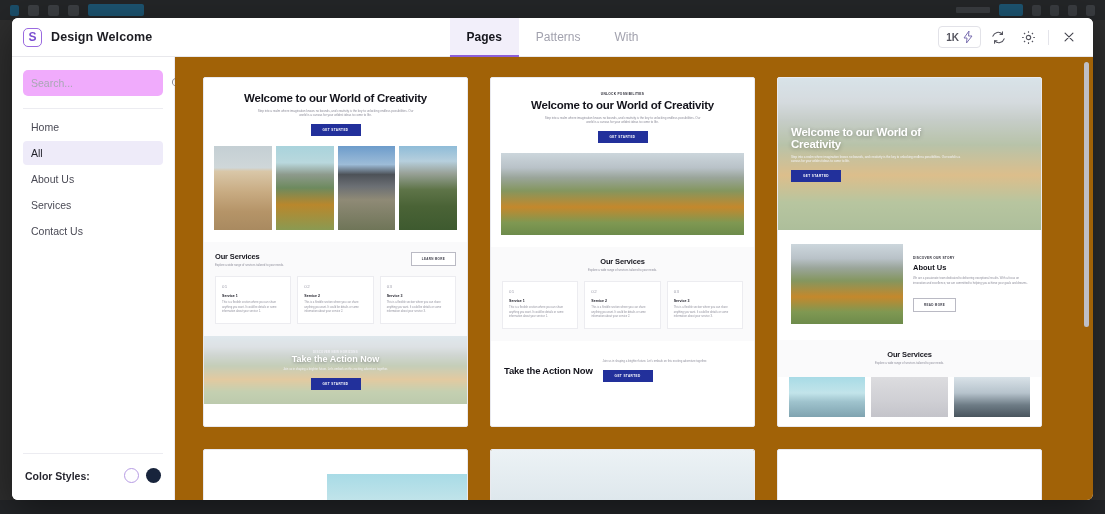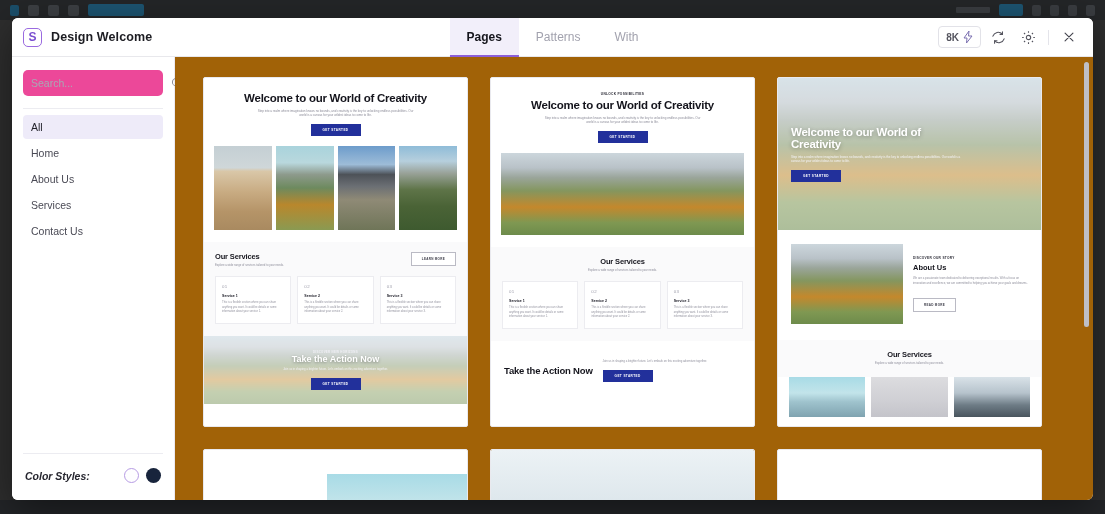--- a/index.html
+++ b/index.html
@@ -101,42 +101,42 @@
 
   
   #sidebar {
     width: 163px; min-width: 163px;
     border-right: 1px solid #eceaf2;
     display: flex; flex-direction: column;
     padding: 13px 11px 0 11px;
     background: #fff;
   }
   .search-wrap {
-    background: #ec4899; border-radius: 5px;
+    background: #f0abfc; border-radius: 5px;
     height: 26px; display: flex; align-items: center;
     padding: 0 8px; gap: 5px;
   }
   .search-wrap input {
     border: none; background: transparent; outline: none;
     font-size: 10.5px; color: #3a3a44; flex: 1;
     font-family: "Liberation Sans", sans-serif;
   }
   .search-wrap input::placeholder { color: #a8a8b4; }
   .side-div { height: 1px; background: #ececf1; margin: 12px 0 6px 0; }
   .nav-item {
     height: 24px; display: flex; align-items: center;
     padding: 0 8px; border-radius: 4px;
     font-size: 10.5px; color: #4a4a55; cursor: pointer;
     margin-bottom: 2px;
   }
   .nav-item.active { background: #eeebf9; color: #23232c; }
   .side-foot { margin-top: auto; }
   .side-foot-div { height: 1px; background: #ececf1; margin-bottom: 14px; }
   .color-styles {
-    display: flex; align-items: center; padding: 0 2px 17px 2px; font-style: italic;
+    display: flex; align-items: center; padding: 0 2px 17px 2px;
   }
   .cs-label { font-size: 10.5px; font-weight: bold; color: #26262f; }
   .cs-swatches { margin-left: auto; display: flex; align-items: center; gap: 7px; }
   .sw { width: 15px; height: 15px; border-radius: 50%; cursor: pointer; }
   .sw.light { background: #fefeff; border: 1.4px solid #b79ce4; }
   .sw.dark { background: #18243c; }
 
   
   #canvas {
     flex: 1; background: #a16207;
@@ -285,21 +285,21 @@
     </div>
 
     <div class="tabs">
       <div class="tab active">Pages</div>
       <div class="tab">Patterns</div>
       <div class="tab">With</div>
     </div>
 
     <div class="hdr-right">
       <div class="credit-pill">
-        <span class="credit-num">8K</span>
+        <span class="credit-num">1K</span>
         <span>
           <svg width="10" height="12" viewBox="0 0 10 12">
               <path d="M6 0 L1 7 H4 L3.5 12 L9 5 H5.5 Z" fill="none" stroke="#7a6fb0" stroke-width="1" stroke-linejoin="round"></path>
             </svg>
         </span>
       </div>
       <div class="icon-btn">
         <span>
           <svg width="15" height="15" viewBox="0 0 16 16" fill="none" stroke="#55555f" stroke-width="1.2" stroke-linecap="round">
             <path d="M2 6.5a6 6 0 0 1 10-2.2"></path>
@@ -335,22 +335,22 @@
         <input placeholder="Search..." style="">
         <span>
           <svg width="12" height="12" viewBox="0 0 14 14" fill="none" stroke="#8b8b98" stroke-width="1.2" stroke-linecap="round">
               <circle cx="6" cy="6" r="4.3"></circle>
               <path d="M9.2 9.2 L12.4 12.4"></path>
             </svg>
         </span>
       </div>
       <div class="side-div"></div>
 
+      <div class="nav-item">Home</div>
       <div class="nav-item active">All</div>
-      <div class="nav-item">Home</div>
       <div class="nav-item">About Us</div>
       <div class="nav-item">Services</div>
       <div class="nav-item">Contact Us</div>
 
       <div class="side-foot">
         <div class="side-foot-div"></div>
         <div class="color-styles">
           <span class="cs-label">Color Styles:</span>
           <span class="cs-swatches">
             <span class="sw light"></span>

